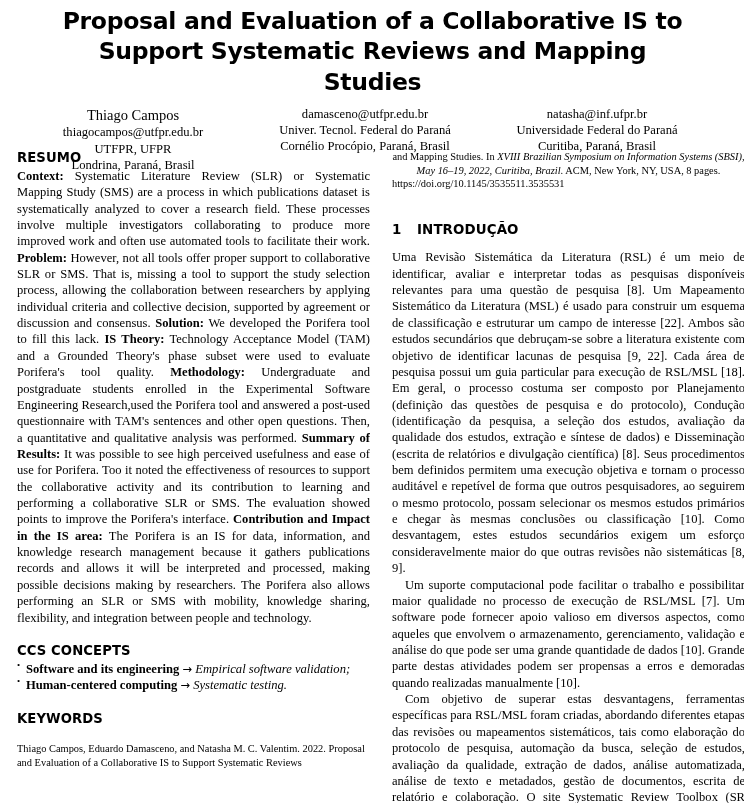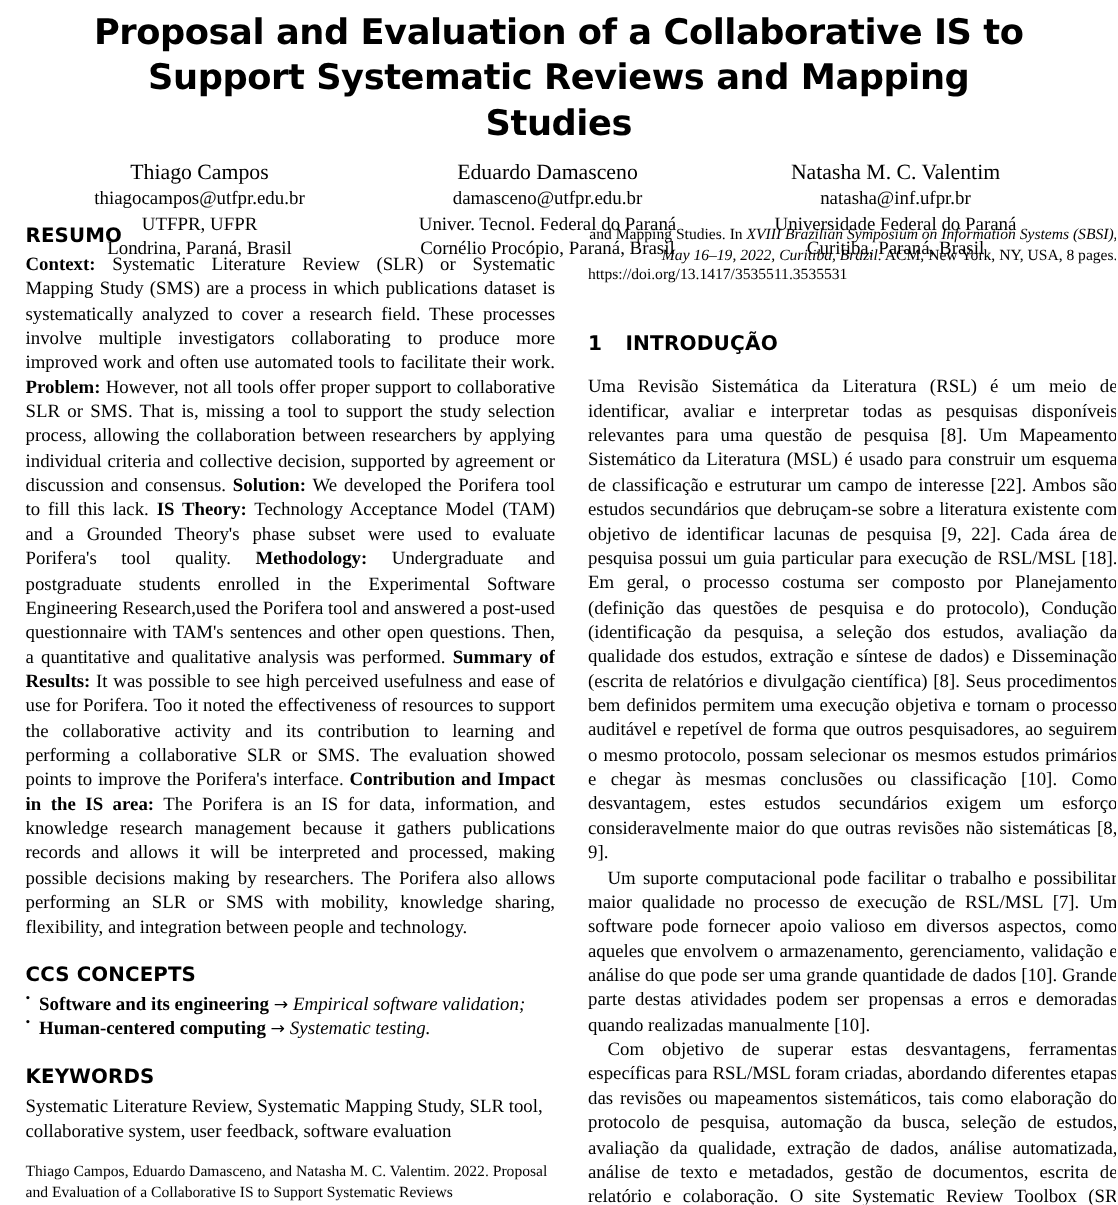--- a/index.html
+++ b/index.html
@@ -148,21 +148,21 @@
   
   .acm-ref {
     font-size: 10.4px;
     line-height: 1.36;
     text-align: left;
   }
   .acm-ref-head { font-weight: bold; display: block; }
   .acm-cont {
     font-size: 10.4px;
     line-height: 1.36;
-    text-align: right;
+    text-align: center;
     margin: 0;
   }
   .acm-cont i { font-style: italic; }
   .doi { font-size: 10.4px; display: block; }
 </style>
 </head>
 <body>
 
 <div class="page">
 
@@ -171,27 +171,25 @@
   </div>
 
   <div class="authors-row">
     <div class="author">
       <span class="author-name">Thiago Campos</span>
       <span class="author-email">thiagocampos@utfpr.edu.br</span>
       <span class="author-inst">UTFPR, UFPR</span>
       <span class="author-loc">Londrina, Paraná, Brasil</span>
     </div>
     <div class="author">
-      <span class="author-name">Eduardo Damasceno</span>
       <span class="author-email">damasceno@utfpr.edu.br</span>
       <span class="author-inst">Univer. Tecnol. Federal do Paraná</span>
       <span class="author-loc">Cornélio Procópio, Paraná, Brasil</span>
     </div>
     <div class="author">
-      <span class="author-name">Natasha M. C. Valentim</span>
       <span class="author-email">natasha@inf.ufpr.br</span>
       <span class="author-inst">Universidade Federal do Paraná</span>
       <span class="author-loc">Curitiba, Paraná, Brasil</span>
     </div>
   </div>
 
   <div class="columns">
 
     <div class="col col-left">
 
@@ -210,37 +208,36 @@
         <li>
           <span class="ccs-strong">Human-centered computing</span>
           <span class="arrow">→</span>
           <span class="ccs-em">Systematic testing.</span>
         </li>
       </ul>
 
       <div class="gap-lg"></div>
 
       <h2 class="sec-head">KEYWORDS</h2>
-      <p class="keywords">Systematic Literature Review, Systematic Mapping Study, SLR tool, collaborative system, user feedback, software evaluation</p>
 
       <div class="gap-md"></div>
 
       <div class="acm-ref">
         <span>Thiago Campos, Eduardo Damasceno, and Natasha M. C. Valentim. 2022.</span>
         <span>Proposal and Evaluation of a Collaborative IS to Support Systematic Reviews</span>
       </div>
 
     </div>
 
     <div class="col col-right">
 
       <p class="acm-cont">
         <span>and Mapping Studies. In </span><i>XVIII Brazilian Symposium on Information Systems (SBSI), May 16–19, 2022, Curitiba, Brazil.</i><span> ACM, New York, NY, USA, 8 pages.</span>
       </p>
-      <span class="doi">https://doi.org/13.1417/3535511.3535531</span>
+      <span class="doi">https://doi.org/10.1145/3535511.3535531</span>
 
       <div class="gap-xl"></div>
 
       <h2 class="sec-head numbered">
         <span class="sec-num">1</span>
         <span>INTRODUÇÃO</span>
       </h2>
 
       <div class="gap-sm"></div>
 

